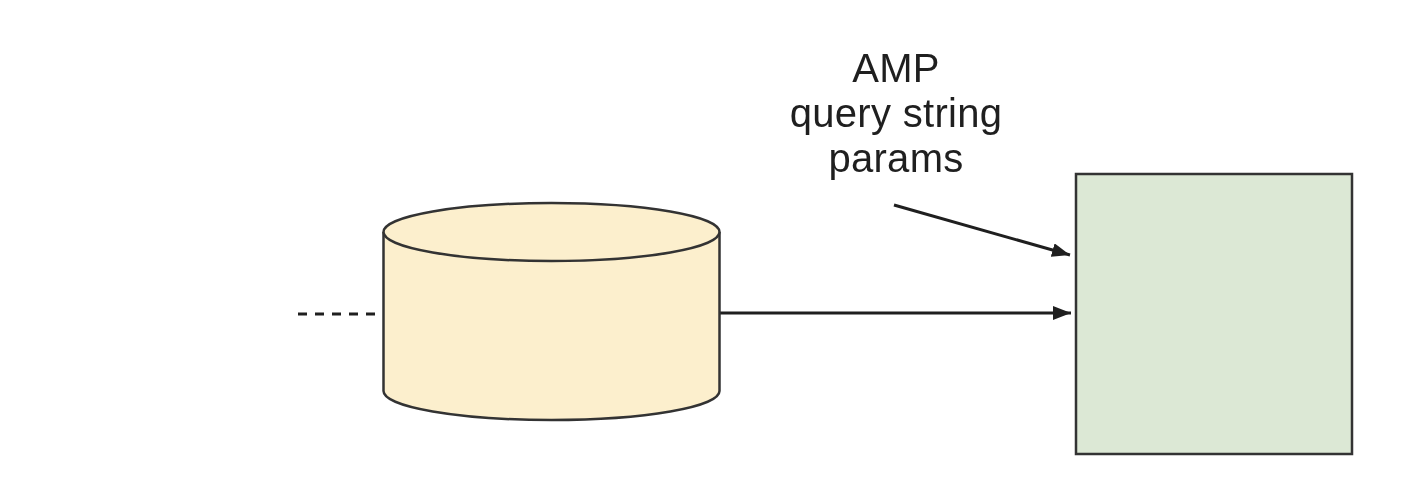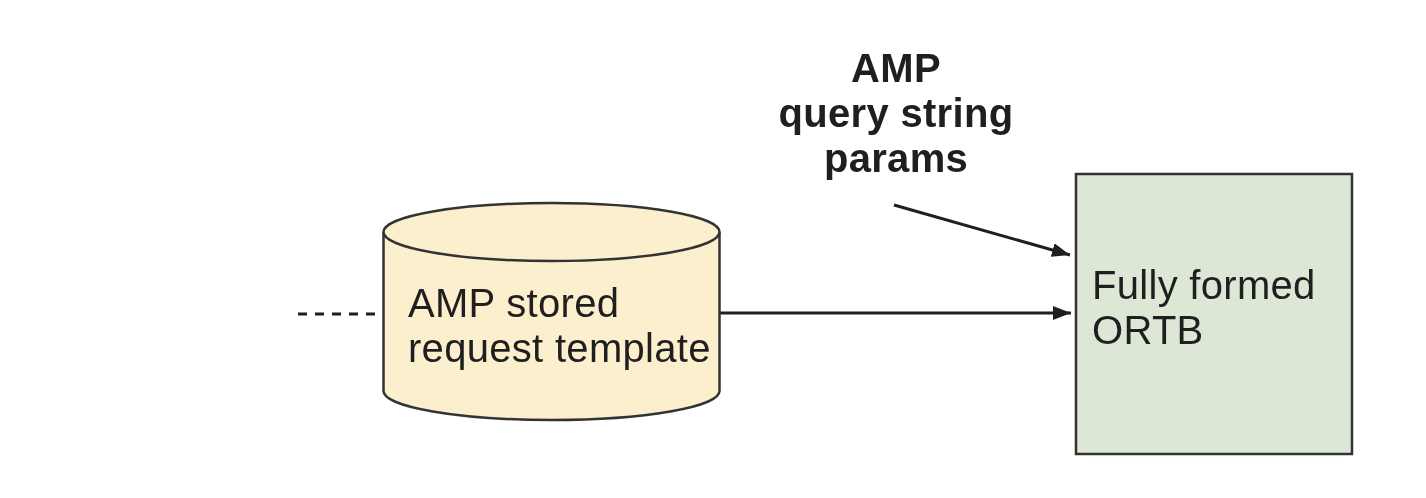--- a/index.html
+++ b/index.html
@@ -46,21 +46,20 @@
   .label {
     position: absolute;
     color: var(--text, #1f1f1f);
     font-size: 40px;
     line-height: 45px;
     letter-spacing: 0.3px;
     white-space: pre-line;
   }
   .label.center {
     text-align: center;
-    font-weight: bold;
   }
 </style>
 </head>
 <body>
 
 <div class="canvas">
 
   <svg class="layer" width="1426" height="498" viewBox="0 0 1426 498">
     <defs>
       <marker id="arrow" markerUnits="userSpaceOnUse" markerWidth="20" markerHeight="14" refX="18" refY="7" orient="auto">
@@ -74,23 +73,19 @@
 
     <line class="connector" x1="894" y1="205" x2="1070" y2="255" marker-end="url(#arrow)"></line>
 
     <path class="cyl-body" d="M383.5,232 L383.5,391 A168,29 0 0 0 719.5,391 L719.5,232"></path>
     <ellipse class="cyl-top" cx="551.5" cy="232" rx="168" ry="29"></ellipse>
 
     <rect class="box-rect" x="1076" y="174" width="276" height="280"></rect>
   </svg>
 
 
-  <div class="label" style="left:408px; top:281px;">AMP stored
-request template</div>
 
   <div class="label center" style="left:746px; top:46px; width:300px;">AMP
 query string
 params</div>
 
-  <div class="label" style="left:1092px; top:263px;">Fully formed
-ORTB</div>
 
 </div>
 
 </body></html>

